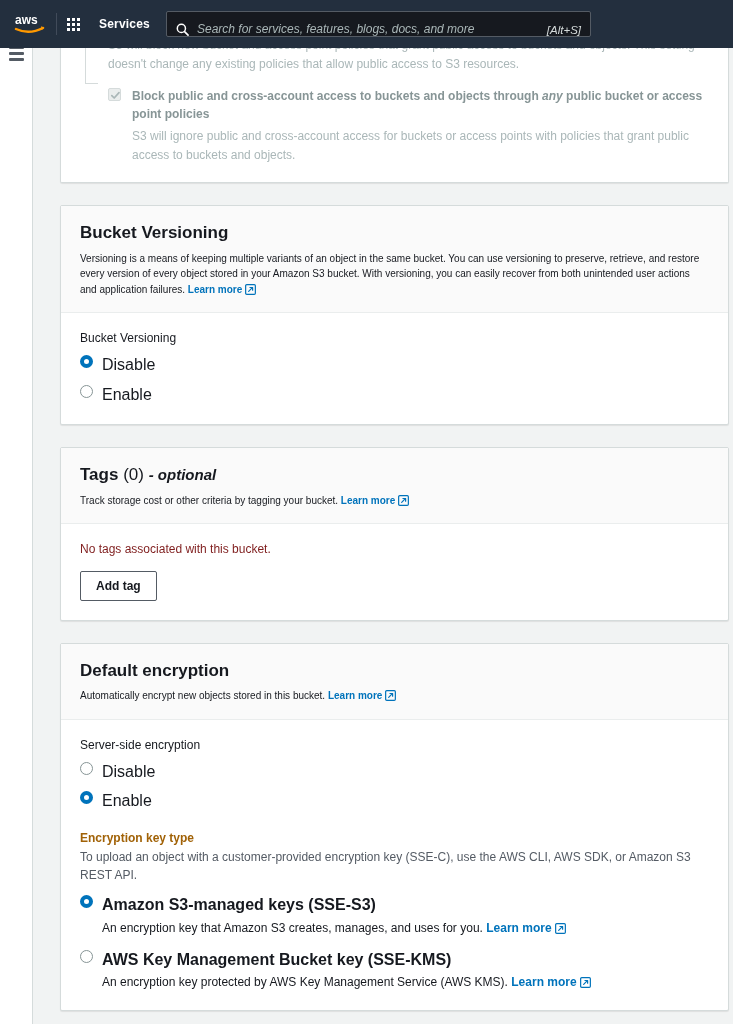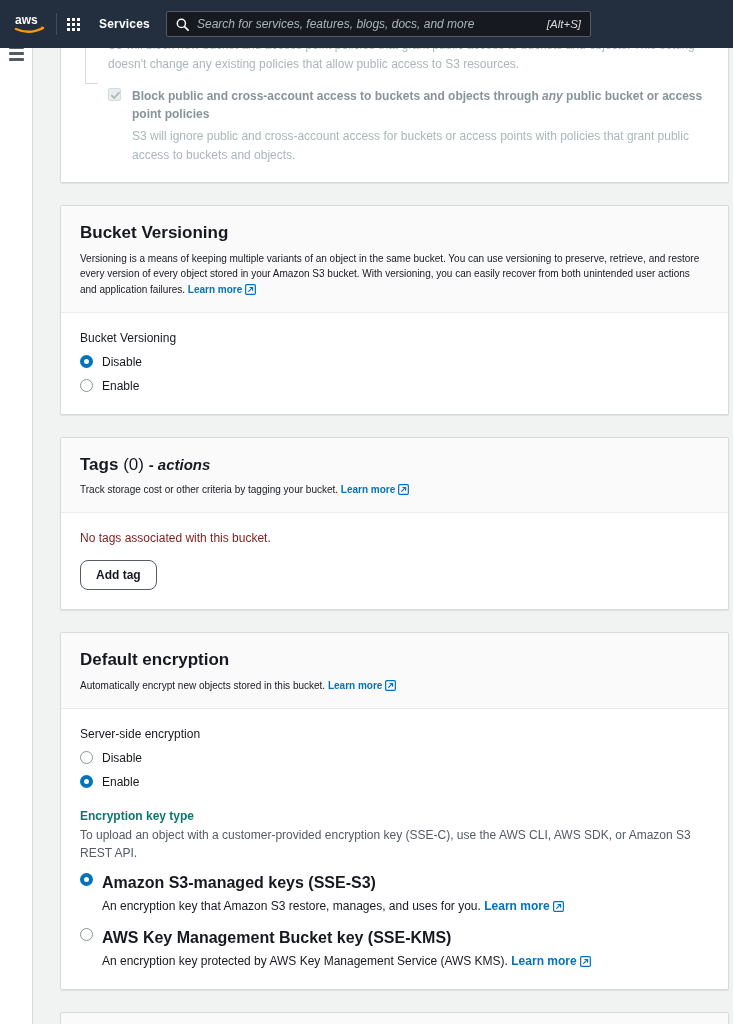--- a/index.html
+++ b/index.html
@@ -62,21 +62,21 @@
   .services-label {
     color: #ffffff;
     font-size: 12px;
     font-weight: bold;
     letter-spacing: .2px;
   }
 
   .search-wrap {
     flex: 1;
     display: flex;
-    align-items: center;
+    align-items: flex-end;
     margin-left: 6px;
     margin-right: 142px;
     height: 26px;
     background: #16191f;
     border: 1px solid #545b64;
     border-radius: 2px;
     padding: 0 9px;
     cursor: text;
   }
   .search-icon { flex: none; margin-right: 8px; line-height: 0; }
@@ -250,28 +250,28 @@
     border: 1px solid #879596;
     background: #ffffff;
     margin-top: 1px;
     margin-right: 9px;
     position: relative;
   }
   .radio.checked {
     border: 4px solid #0073bb;
     background: #ffffff;
   }
-  .radio-text { font-size: 12px; line-height: 1.35; color: #16191f; }
+  .radio-text { font-size: 16px; line-height: 1.35; color: #16191f; }
 
   
   .sub-block { margin-top: 19px; }
   .sub-title {
     font-size: 12px;
     font-weight: bold;
-    color: #0f766e;
+    color: #a16207;
     margin-bottom: 3px;
   }
   .sub-desc {
     font-size: 12px;
     color: #545b64;
     line-height: 1.5;
     margin-bottom: 10px;
   }
   .opt-row { margin-bottom: 12px; }
   .opt-row:last-child { margin-bottom: 0; }
@@ -292,21 +292,21 @@
     font-size: 12px;
     color: #16191f;
     line-height: 1.5;
   }
 
   
   .btn {
     font-family: "Liberation Sans", sans-serif;
     font-size: 12px;
     font-weight: bold;
-    border-radius: 8px;
+    border-radius: 2px;
     cursor: pointer;
     line-height: 1;
   }
   .btn-normal {
     background: #ffffff;
     border: 1px solid #545b64;
     color: #16191f;
     padding: 8px 15px;
   }
 
@@ -428,21 +428,21 @@
           <span class="radio-text">Enable</span>
         </div>
       </div>
     </div>
 
     <div class="card">
       <div class="card-header">
         <div class="card-title">
           <span>Tags</span>
           <span class="count">(0)</span>
-          <span class="optional">- actions</span>
+          <span class="optional">- optional</span>
         </div>
         <div class="card-desc">
           <span>Track storage cost or other criteria by tagging your bucket. </span><a class="lm">Learn more</a><span class="ext-icon">
             <svg width="11" height="11" viewBox="0 0 12 12">
               <rect x="0.7" y="0.7" width="10.6" height="10.6" rx="1.2" stroke="#0073bb" stroke-width="1.3" fill="none"></rect>
               <path d="M4,8 L8,4" stroke="#0073bb" stroke-width="1.3" stroke-linecap="round"></path>
               <path d="M5.4,3.8 L8.3,3.8 L8.3,6.7" stroke="#0073bb" stroke-width="1.3" fill="none" stroke-linecap="round" stroke-linejoin="round"></path>
             </svg>
           </span>
         </div>
@@ -481,21 +481,21 @@
         <div class="sub-block">
           <div class="sub-title">Encryption key type</div>
           <div class="sub-desc">To upload an object with a customer-provided encryption key (SSE-C), use the AWS CLI, AWS SDK, or Amazon S3 REST API.</div>
 
           <div class="opt-row">
             <div class="opt-main">
               <span class="radio checked"></span>
               <span class="opt-label">Amazon S3-managed keys (SSE-S3)</span>
             </div>
             <div class="opt-desc">
-              <span>An encryption key that Amazon S3 restore, manages, and uses for you. </span><a class="lm">Learn more</a><span class="ext-icon">
+              <span>An encryption key that Amazon S3 creates, manages, and uses for you. </span><a class="lm">Learn more</a><span class="ext-icon">
                 <svg width="11" height="11" viewBox="0 0 12 12">
                   <rect x="0.7" y="0.7" width="10.6" height="10.6" rx="1.2" stroke="#0073bb" stroke-width="1.3" fill="none"></rect>
                   <path d="M4,8 L8,4" stroke="#0073bb" stroke-width="1.3" stroke-linecap="round"></path>
                   <path d="M5.4,3.8 L8.3,3.8 L8.3,6.7" stroke="#0073bb" stroke-width="1.3" fill="none" stroke-linecap="round" stroke-linejoin="round"></path>
                 </svg>
               </span>
             </div>
           </div>
 
           <div class="opt-row">

